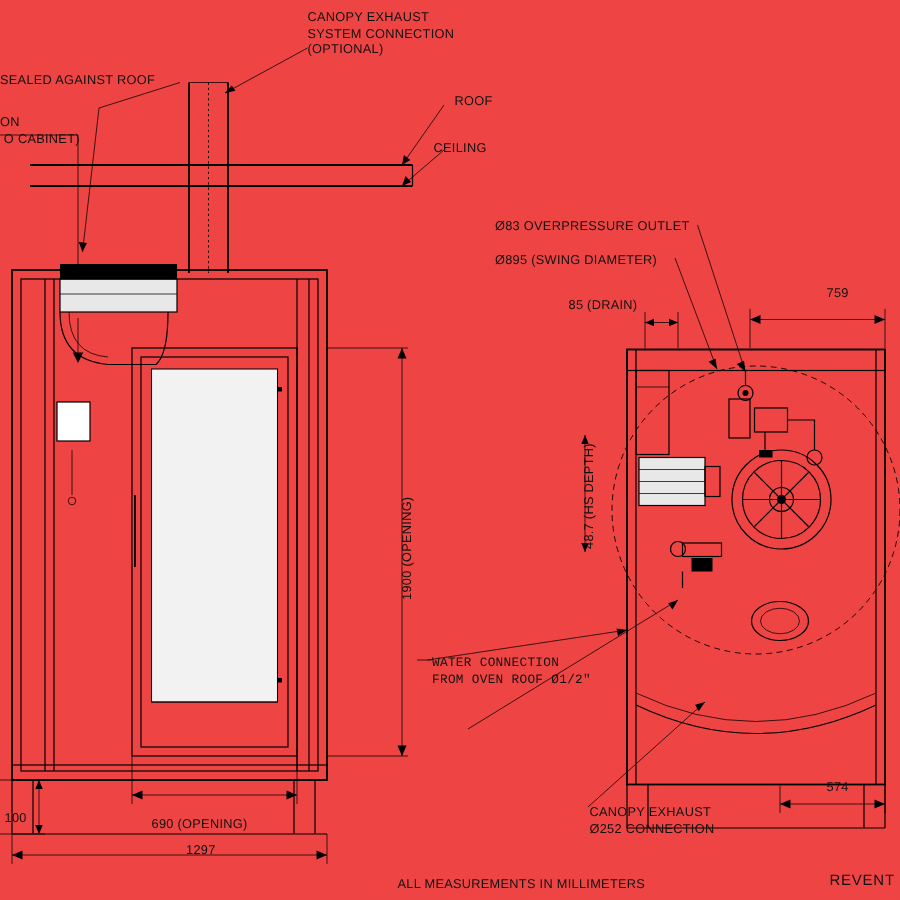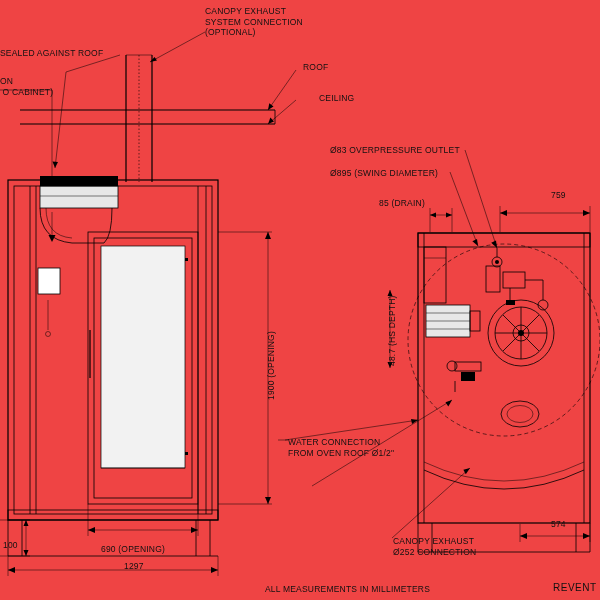--- a/index.html
+++ b/index.html
@@ -258,36 +258,36 @@
 
   </svg>
 
   <div class="lbl" style="left:205px; top:6px;">CANOPY EXHAUST
 SYSTEM CONNECTION
 (OPTIONAL)</div>
   <div class="lbl" style="left:0px; top:48px;">SEALED AGAINST ROOF</div>
   <div class="lbl" style="left:0px; top:76px;">ON
  O CABINET)</div>
   <div class="lbl" style="left:303px; top:62px;">ROOF</div>
-  <div class="lbl" style="left:319px; top:93px;">CEILING</div>
+  <div class="lbl" style="left:289px; top:93px;">CEILING</div>
 
   <div class="lbl" style="left:330px; top:145px;">Ø83 OVERPRESSURE OUTLET</div>
   <div class="lbl" style="left:330px; top:168px;text-align:center;">Ø895 (SWING DIAMETER)</div>
   <div class="lbl" style="left:352px; top:198px;padding-left:27px;">85 (DRAIN)</div>
   <div class="lbl" style="left:551px; top:190px;">759</div>
   <div class="lbl" style="left:551px; top:519px;">574</div>
 
   <div class="vert" style="left:387px; top:366px;">48.7 (HS DEPTH)</div>
   <div class="vert" style="left:266px; top:400px;">1900 (OPENING)</div>
 
   <div class="lbl" style="left:101px; top:544px;">690 (OPENING)</div>
   <div class="lbl" style="left:124px; top:561px;">1297</div>
   <div class="lbl" style="left:3px; top:540px;">100</div>
 
-  <div class="lbl" style="left:288px; top:437px;">WATER CONNECTION
+  <div class="lbl" style="left:288px; top:437px;font-family:Liberation Mono, monospace;">WATER CONNECTION
 FROM OVEN ROOF Ø1/2"</div>
   <div class="lbl" style="left:393px; top:536px;">CANOPY EXHAUST
 Ø252 CONNECTION</div>
 
   <div class="lbl" style="left:265px; top:584px;">ALL MEASUREMENTS IN MILLIMETERS</div>
   <div class="lbl" style="left:553px; top:583px; font-size:10px; letter-spacing:0.5px;">REVENT</div>
 
 </div>
 
 </body></html>

